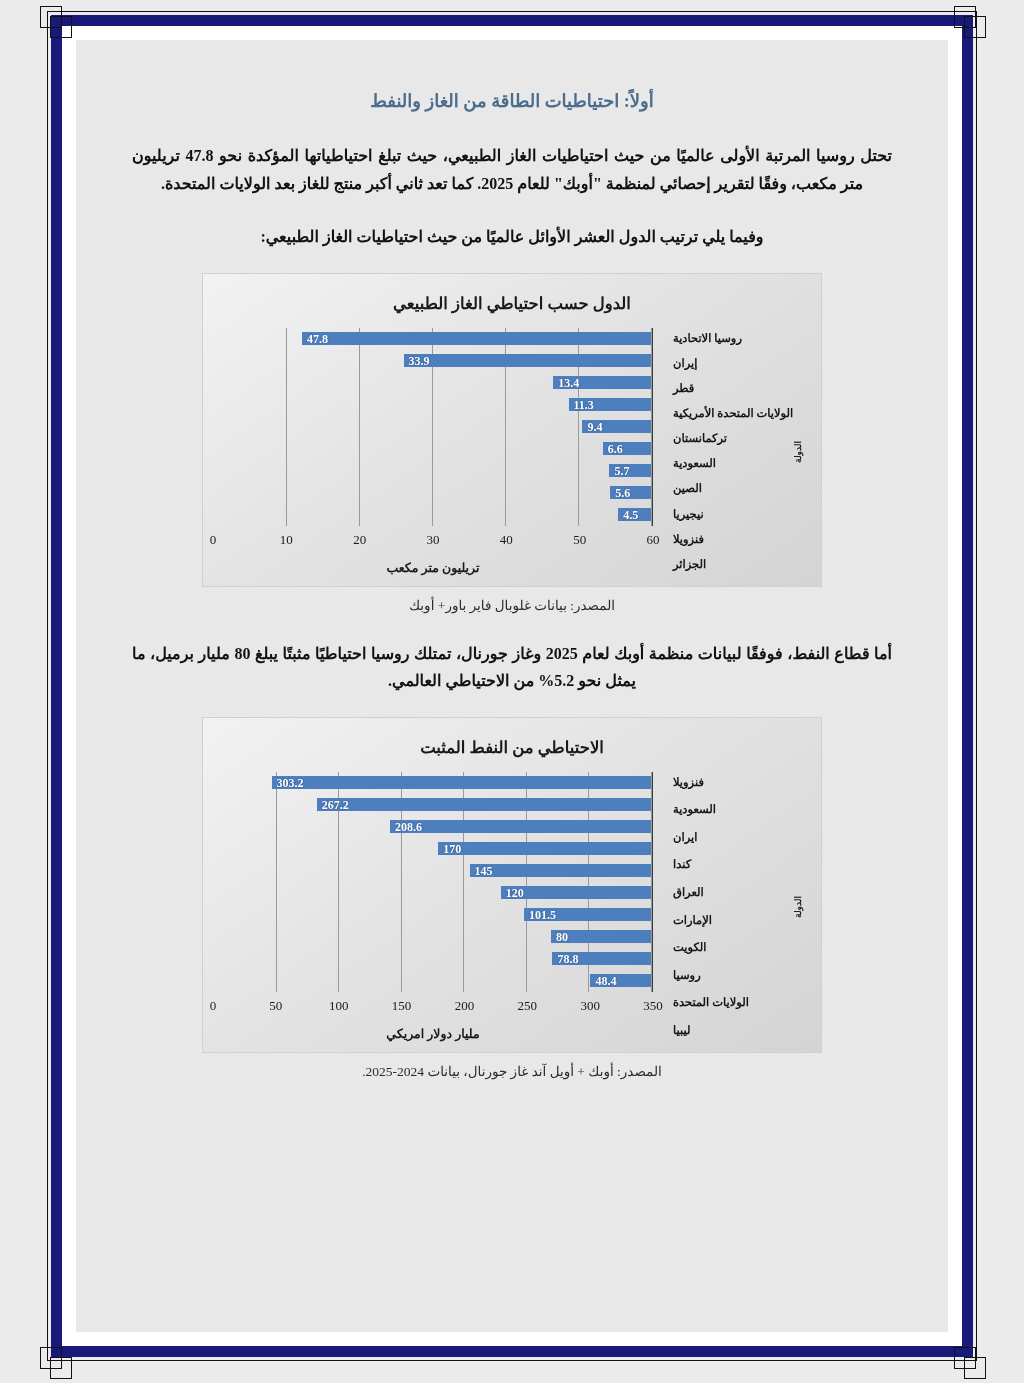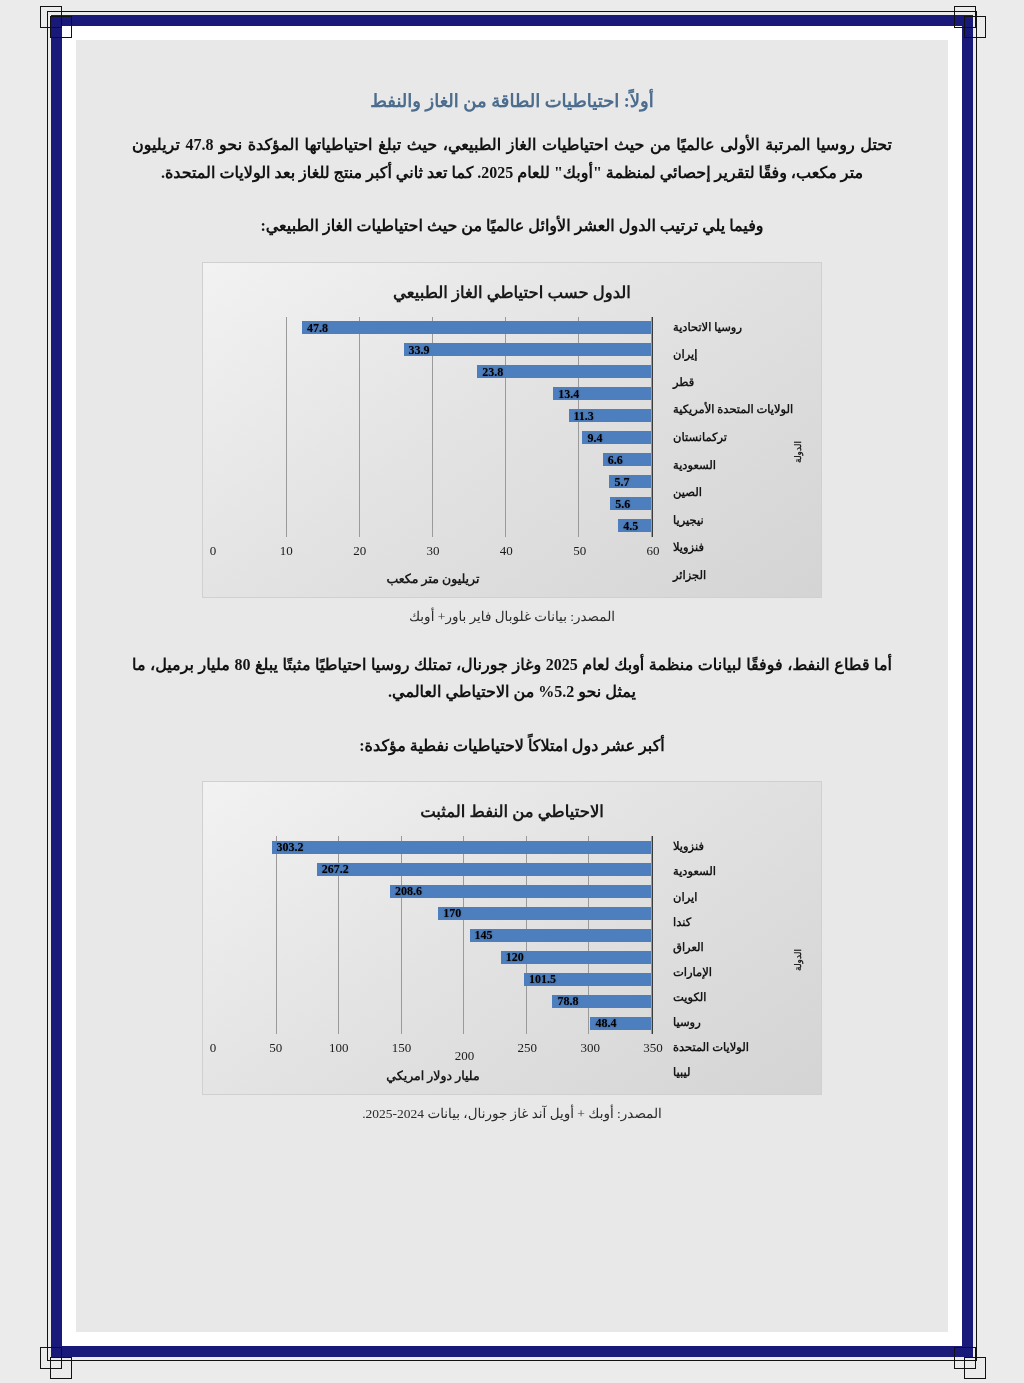--- a/index.html
+++ b/index.html
@@ -75,21 +75,21 @@
 
   .para {
     font-size: 16px;
     font-weight: bold;
     line-height: 1.72;
     text-align: justify;
     text-align-last: center;
     color: #121212;
     margin: 26px 0 0 0;
   }
-  .para.lead { margin-top: 19px; }
+  .para.lead { margin-top: 30px; }
   .para.center { text-align: center; text-align-last: center; }
 
   .source {
     font-size: 13.5px;
     color: #2b2b2b;
     text-align: center;
     margin: 10px 0 0 0;
     font-weight: normal;
   }
 
@@ -178,21 +178,21 @@
     position: relative;
     display: flex;
     align-items: center;
     justify-content: flex-start;
   }
   .bar-value {
     position: absolute;
     left: 5px;
     top: 50%;
     transform: translateY(-50%);
-    color: #000000;
+    color: #ffffff;
     font-size: 12px;
     font-weight: bold;
     direction: ltr;
     white-space: nowrap;
     text-shadow: 0 0 2px rgba(0,0,0,.35);
   }
   .x-axis {
     position: relative;
     height: 24px;
     margin-top: 4px;
@@ -282,25 +282,20 @@
                   <div class="bar" style="width: 79.6667%; background: rgb(77, 126, 190);">
                     <span class="bar-value">47.8</span>
                   </div>
                 </div>
                 <div class="bar-row">
                   <div class="bar" style="width: 56.5%; background: rgb(77, 126, 190);">
                     <span class="bar-value">33.9</span>
                   </div>
                 </div>
                 <div class="bar-row">
-                  <div class="bar" style="width: 39.6667%; background: rgb(77, 126, 190);">
-                    <span class="bar-value">23.8</span>
-                  </div>
-                </div>
-                <div class="bar-row">
                   <div class="bar" style="width: 22.3333%; background: rgb(77, 126, 190);">
                     <span class="bar-value">13.4</span>
                   </div>
                 </div>
                 <div class="bar-row">
                   <div class="bar" style="width: 18.8333%; background: rgb(77, 126, 190);">
                     <span class="bar-value">11.3</span>
                   </div>
                 </div>
                 <div class="bar-row">
@@ -341,21 +336,20 @@
             </div>
           <div class="x-axis-title">تريليون متر مكعب</div>
         </div>
       </div>
     </div>
 
     <p class="source">المصدر: بيانات غلوبال فاير باور+ أوبك</p>
 
     <p class="para">أما قطاع النفط، فوفقًا لبيانات منظمة أوبك لعام 2025 وغاز جورنال، تمتلك روسيا احتياطيًا مثبتًا يبلغ 80 مليار برميل، ما يمثل نحو 5.2% من الاحتياطي العالمي.</p>
 
-    <p class="para center">أكبر عشر دول امتلاكاً لاحتياطيات نفطية مؤكدة:</p>
 
     <div class="chart-wrap">
       <div class="chart-title">الاحتياطي من النفط المثبت</div>
       <div class="chart-body">
         <div class="y-axis-title">
           <span>الدولة</span>
         </div>
         <div class="cat-col" id="c2-cats">
             <div class="cat-label">فنزويلا</div>
             <div class="cat-label">السعودية</div>
@@ -409,37 +403,42 @@
                   <div class="bar" style="width: 34.2857%; background: rgb(77, 126, 190); margin-left: 28px;">
                     <span class="bar-value">120</span>
                   </div>
                 </div>
                 <div class="bar-row">
                   <div class="bar" style="width: 29%; background: rgb(77, 126, 190);">
                     <span class="bar-value">101.5</span>
                   </div>
                 </div>
                 <div class="bar-row">
+                  <div class="bar" style="width: 22.8571%; background: rgb(77, 126, 190);">
+                    <span class="bar-value">80</span>
+                  </div>
+                </div>
+                <div class="bar-row">
                   <div class="bar" style="width: 22.5143%; background: rgb(77, 126, 190);">
                     <span class="bar-value">78.8</span>
                   </div>
                 </div>
                 <div class="bar-row">
                   <div class="bar" style="width: 13.8286%; background: rgb(77, 126, 190);">
                     <span class="bar-value">48.4</span>
                   </div>
                 </div>
               </div>
           </div>
           <div class="x-axis" id="c2-xticks">
               <span class="x-tick" style="left: 0%;">0</span>
               <span class="x-tick" style="left: 14.2857%;">50</span>
               <span class="x-tick" style="left: 28.5714%;">100</span>
               <span class="x-tick" style="left: 42.8571%;">150</span>
-              <span class="x-tick" style="left: 57.1429%; margin-top: 8px;">200</span>
+              <span class="x-tick" style="left: 57.1429%;">200</span>
               <span class="x-tick" style="left: 71.4286%;">250</span>
               <span class="x-tick" style="left: 85.7143%;">300</span>
               <span class="x-tick" style="left: 100%;">350</span>
             </div>
           <div class="x-axis-title">مليار دولار امريكي</div>
         </div>
       </div>
     </div>
 
     <p class="source">المصدر: أوبك + أويل آند غاز جورنال، بيانات 2024-2025.</p>

